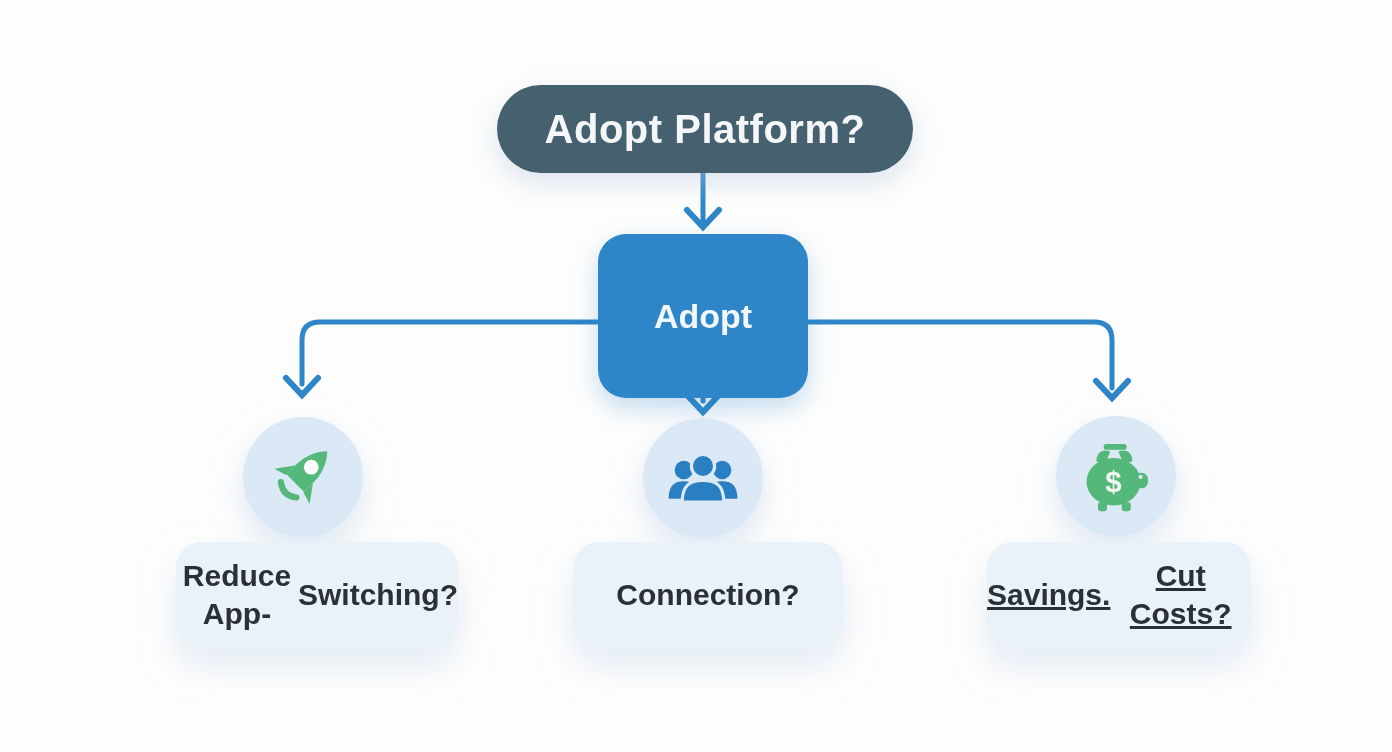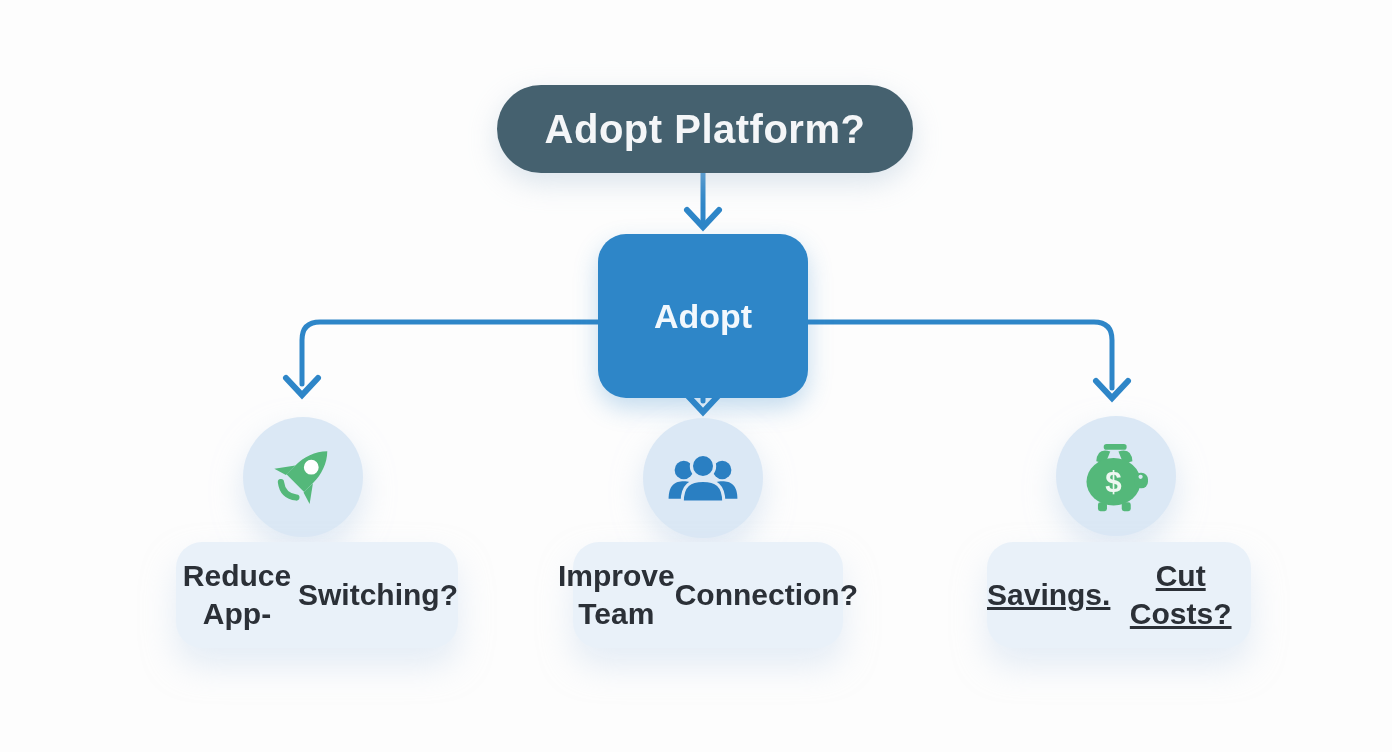--- a/index.html
+++ b/index.html
@@ -177,21 +177,20 @@
       <text class="piggy-dollar" x="47" y="70" text-anchor="middle">$</text>
     </svg>
   </div>
 
   <div class="label-pill label-left">
     <span>Reduce App-</span>
     <span>Switching?</span>
   </div>
 
   <div class="label-pill label-middle">
-    <span>Improve Team</span>
     <span>Connection?</span>
   </div>
 
   <div class="label-pill label-right">
     <span>Savings.</span>
     <span>Cut Costs?</span>
   </div>
 
 </div>
 

